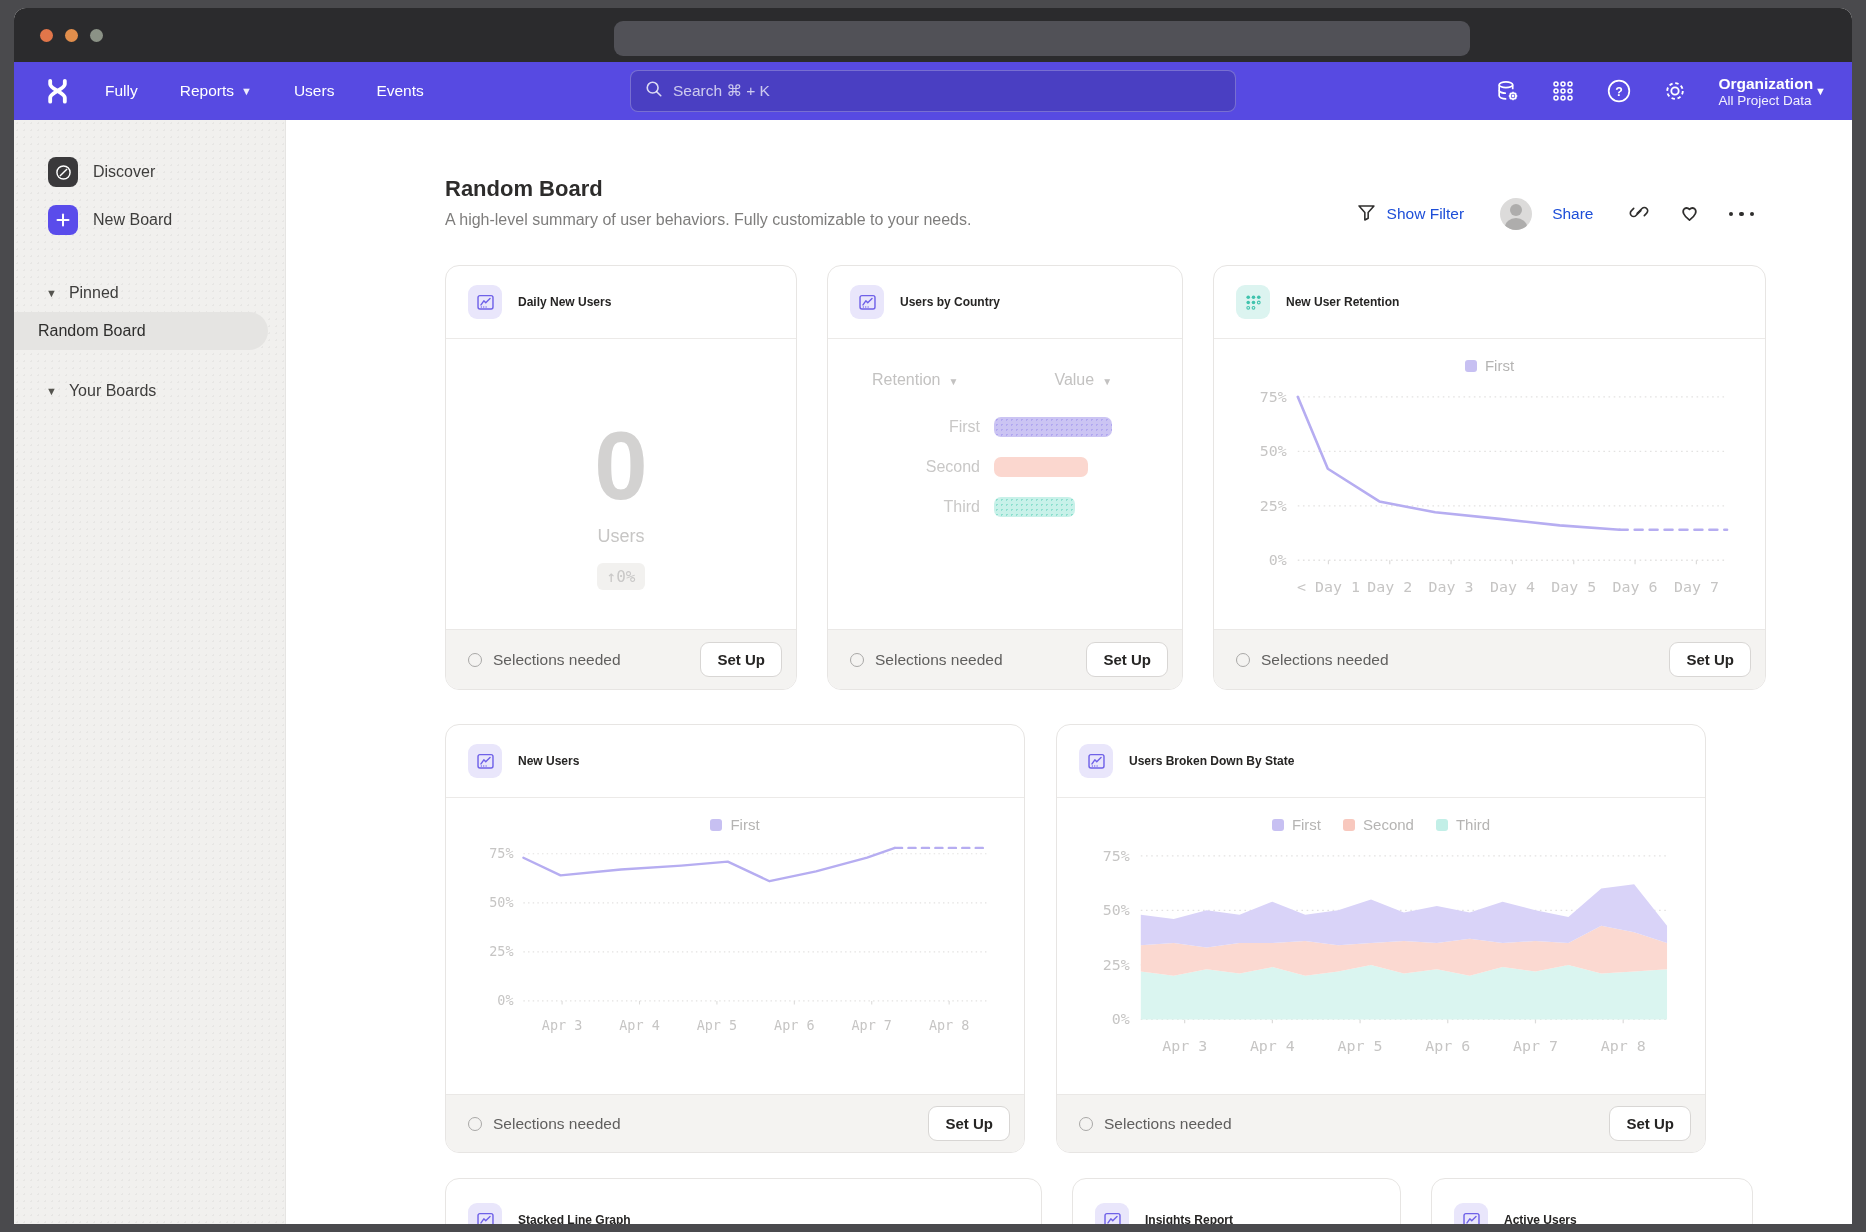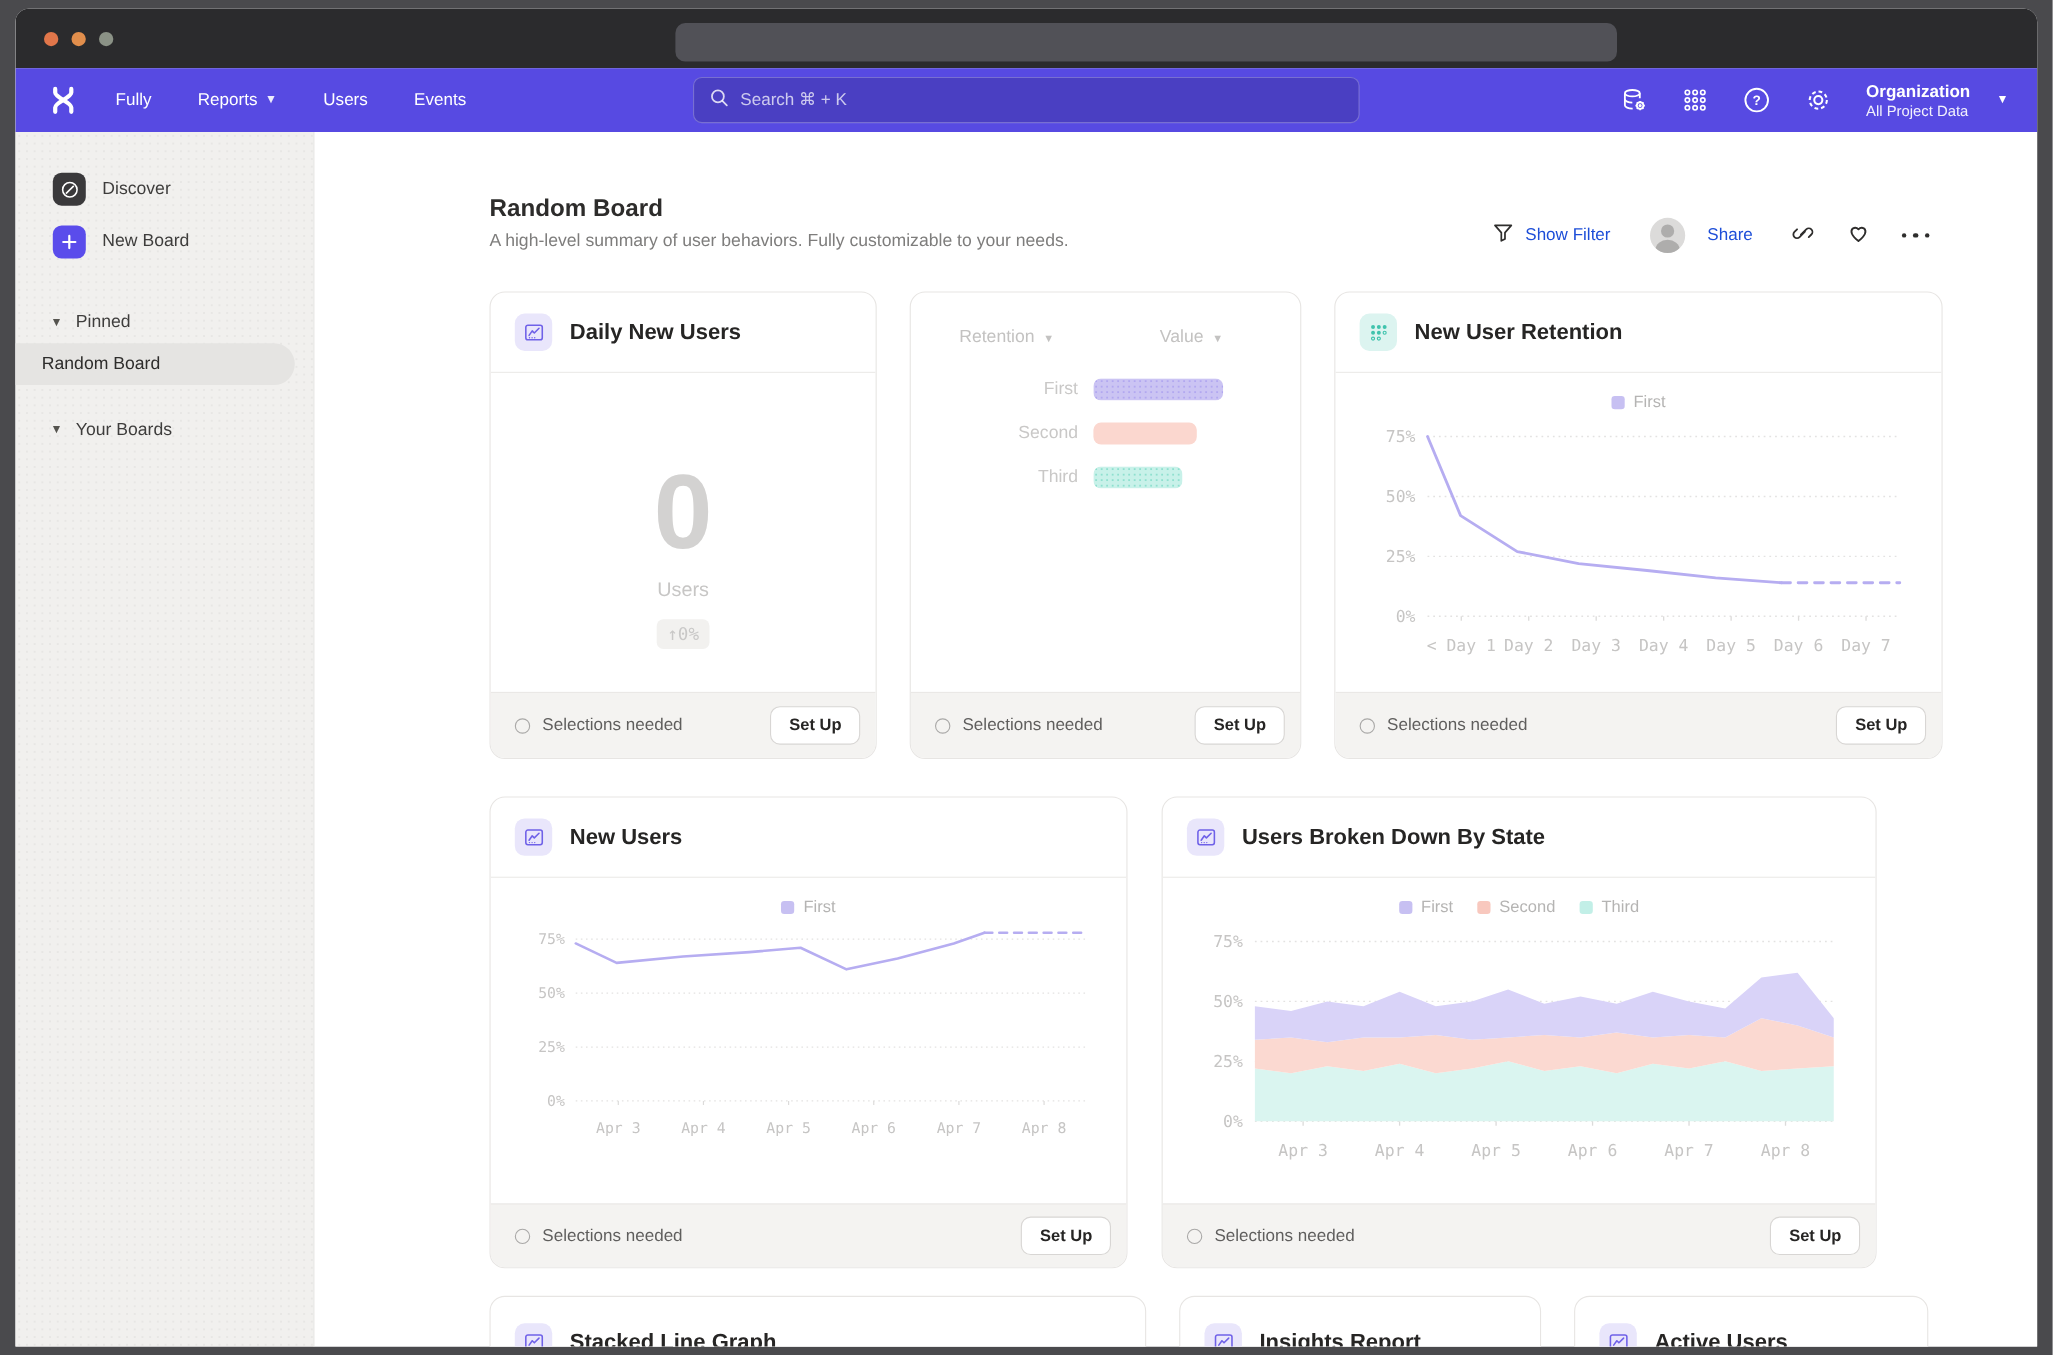--- a/index.html
+++ b/index.html
@@ -22,21 +22,21 @@
   .nav-item { color:#fff; font-size:15.5px; font-weight:500; cursor:pointer; display:flex; align-items:center; gap:7px; }
   .nav-chev { font-size:11px; opacity:.9; }
   .searchbar { position:absolute; left:50%; transform:translateX(-50%); top:8px; width:606px; height:42px;
                background:rgba(0,0,0,.14); border:1px solid rgba(255,255,255,.25); border-radius:8px;
                display:flex; align-items:center; padding:0 14px; gap:10px; }
   .searchbar input { background:transparent; border:none; outline:none; color:rgba(255,255,255,.85);
                      font-size:15.5px; width:100%; font-family:inherit; }
   .searchbar input::placeholder { color:rgba(255,255,255,.72); }
   .nav-right { position:absolute; right:26px; display:flex; align-items:center; gap:30px; }
   .nav-ic { width:26px; height:26px; display:flex; align-items:center; justify-content:center; cursor:pointer; }
-  .org { display:flex; align-items:center; gap:24px; cursor:pointer; color:#fff; }
+  .org { display:flex; align-items:center; gap:2px; cursor:pointer; color:#fff; }
   .org-name { font-size:15.5px; font-weight:700; line-height:1.25; }
   .org-sub { font-size:13.5px; font-weight:400; opacity:.92; }
   .org-chev { font-size:11px; }
 
   
   .app-body { display:flex; height:1158px; }
   .sidebar { width:272px; background:#f1f0ee; border-right:1px solid #e6e5e3; position:relative; flex:none;
              background-image:radial-gradient(#e7e6e4 1px, transparent 1px); background-size:7px 7px; }
   .side-item { display:flex; align-items:center; gap:15px; padding:9px 0 9px 34px; font-size:16px; color:#3e3d3c; cursor:pointer; }
   .side-item:first-child { margin-top:28px; }
@@ -60,21 +60,21 @@
   .dots3 { display:flex; gap:6px; cursor:pointer; }
   .dots3 i { width:4.5px; height:4.5px; border-radius:50%; background:#2f2e2d; }
 
   
   .row { display:flex; }
   .row1 { margin-top:36px; gap:30px; }
   .row2 { margin-top:34px; gap:31px; }
   .row3 { margin-top:25px; gap:30px; }
   .card { border:1px solid #e7e5e3; border-radius:14px; background:#fff; display:flex; flex-direction:column; overflow:hidden; }
   .card-head { display:flex; align-items:center; gap:16px; padding:19px 22px; border-bottom:1px solid #eceae8; }
-  .card-title { font-size:20px; font-weight:700; color:#262524; }
+  .card-title { font-size:12px; font-weight:700; color:#262524; }
   .chart-ic { width:34px; height:34px; border-radius:9px; background:#e9e6fb; display:flex; align-items:center; justify-content:center; flex:none; }
   .chart-ic.teal { background:#dcf4f0; }
   .card-body { flex:1; position:relative; }
   .card-foot { height:60px; background:#f4f3f1; border-top:1px solid #eae8e6; display:flex; align-items:center;
                padding:0 14px 0 22px;gap:45px; }
   .foot-status { display:flex; align-items:center; gap:11px; font-size:15.5px; color:#5f5e5d; }
   .ring { width:14px; height:14px; border:1.6px solid #a9a8a7; border-radius:50%; }
   .setup-btn { margin-left:auto; background:#fff; border:1px solid #d8d6d4; border-radius:9px; padding:8px 16px;
                font-size:15px; font-weight:700; color:#262524; cursor:pointer; font-family:inherit; }
 
@@ -302,20 +302,34 @@
           <div class="card-foot">
             <span class="foot-status">
                 <span class="ring"></span>
                 <span>Selections needed</span>
               </span>
             <button class="setup-btn">Set Up</button>
           </div>
         </div>
 
         <div class="card" style="width:356px; height:425px">
+          <div class="card-head">
+            <span class="chart-ic">
+              <svg width="19" height="19" viewBox="0 0 16 16" fill="none" stroke="#6f61e8" stroke-width="1.2">
+                <rect x="1.7" y="2.2" width="12.6" height="11.2" rx="1.6"></rect>
+                <polyline points="4.2,10 6.6,6.6 8.2,8.2 11.8,4.6" stroke-linecap="round" stroke-linejoin="round"></polyline>
+                <g fill="#6f61e8" stroke="none">
+                    <circle cx="4.5" cy="11.8" r=".55"></circle>
+                    <circle cx="6.5" cy="11.8" r=".55"></circle>
+                    <circle cx="8.5" cy="11.8" r=".55"></circle>
+                  </g>
+              </svg>
+            </span>
+            <span class="card-title">Users by Country</span>
+          </div>
           <div class="card-body ubc-body">
             <div class="ubc-heads">
               <span class="h1"><span>Retention</span><span class="hchev">▼</span></span>
               <span class="h2"><span>Value</span><span class="hchev">▼</span></span>
             </div>
             <div class="ubc-rows">
                 <div class="ubc-row">
       <span class="ubc-label">First</span>
       <span class="ubc-bar" style="width:118px;background-color:#cbc4f3;background-image:radial-gradient(#b2a8f0 1px, transparent 1px);background-size:5px 5px;"></span>
                 </div>

